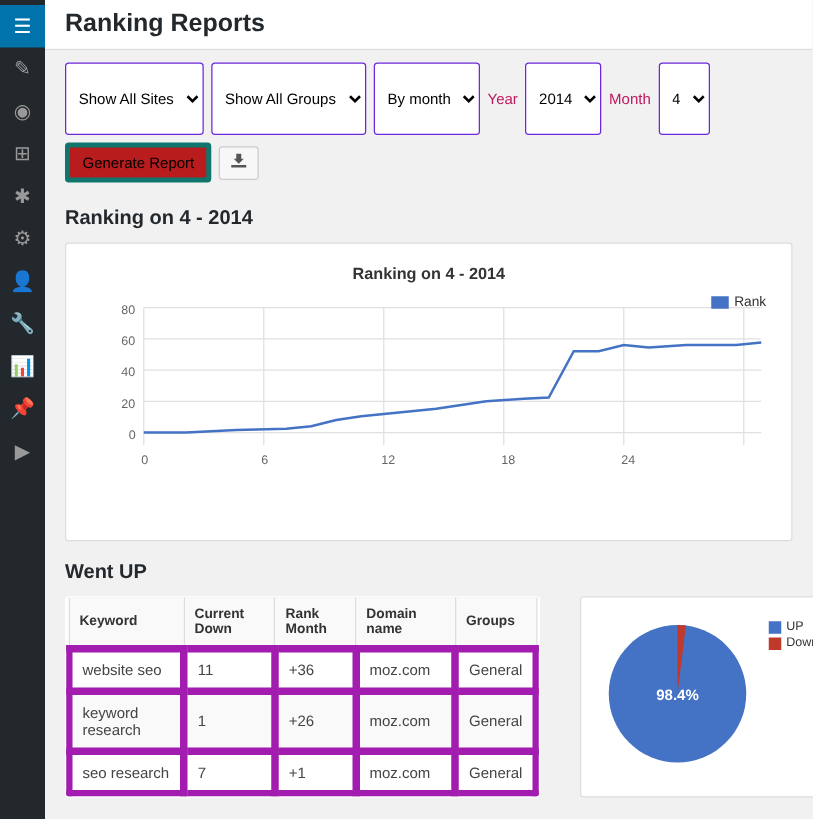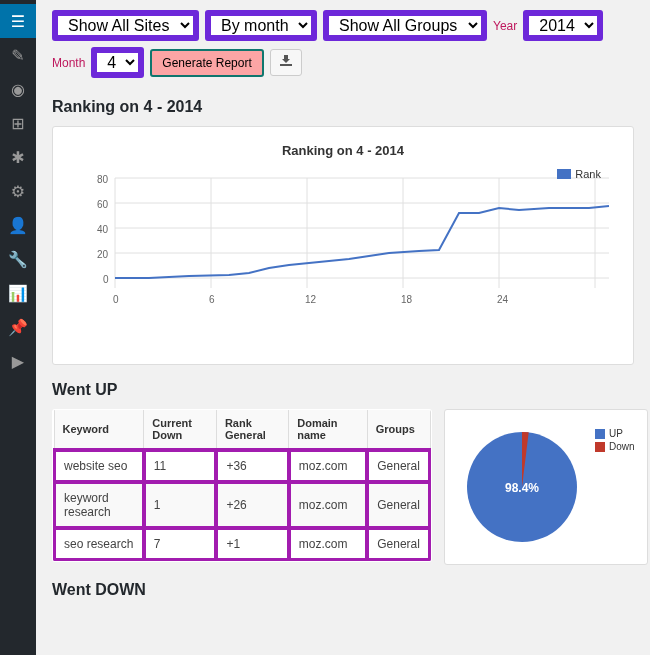--- a/index.html
+++ b/index.html
@@ -50,34 +50,34 @@
     
     .toolbar {
       padding: 10px 16px;
       background: #f1f1f1;
       display: flex;
       align-items: center;
       gap: 6px;
       flex-wrap: wrap;
     }
     .toolbar select {
-      padding: 0 6px;
-      border: 6px solid #6d28d9;
-      background: #fff;
-      font-size: 16px;
+      padding: 20px 6px;
+      border: 1px solid #6d28d9;
+      background: #fff;
+      font-size: 12px;
       border-radius: 3px;
     }
     .toolbar label {
       font-size: 12px;
       color: #be185d;
     }
     .btn-generate {
       padding: 5px 10px;
-      background: #fca5a5;
-      border: 2px solid #0f766e;
+      background: #b91c1c;
+      border: 4px solid #0f766e;
       border-radius: 3px;
       font-size: 12px;
       cursor: pointer;
     }
     .btn-download {
       padding: 4px 8px;
       background: #f7f7f7;
       border: 1px solid #ccc;
       border-radius: 3px;
       cursor: pointer;
@@ -109,36 +109,36 @@
       margin-bottom: 10px;
       color: #333;
     }
     .line-chart-wrap {
       position: relative;
       height: 180px;
     }
     .chart-legend {
       position: absolute;
       top: 0;
-      right: 16px;
+      right: 4px;
       font-size: 11px;
       color: #333;
       display: flex;
       align-items: center;
       gap: 4px;
     }
     .legend-color {
       width: 14px;
       height: 10px;
     }
 
     
     .two-col {
       display: flex;
-      gap: 12px;
+      gap: 32px;
       margin-bottom: 16px;
     }
     .table-section {
       flex: 0 0 380px;
     }
     .chart-section {
       flex: 1;
       background: #fff;
       border: 1px solid #ddd;
       border-radius: 3px;
@@ -160,21 +160,21 @@
     .data-table th {
       background: #f9f9f9;
       border: 1px solid #ddd;
       padding: 7px 8px;
       text-align: left;
       font-weight: 600;
       color: #333;
       font-size: 11px;
     }
     .data-table td {
-      border: 4px solid #a21caf;
+      border: 6px solid #a21caf;
       padding: 7px 8px;
       color: #444;
       font-size: 12px;
     }
     .data-table tr:nth-child(even) td { background: #f9f9f9; }
 
     
     .pie-chart-title {
       font-size: 11px;
       font-weight: bold;
@@ -227,30 +227,33 @@
   <div class="sidebar-icon">⚙</div>
   <div class="sidebar-icon">👤</div>
   <div class="sidebar-icon">🔧</div>
   <div class="sidebar-icon">📊</div>
   <div class="sidebar-icon" style="color:#e74c3c;">📌</div>
   <div class="sidebar-icon">▶</div>
 </div>
 
 <div class="main">
 
+  <div class="page-header">
+    <h1 class="page-title">Ranking Reports</h1>
+  </div>
 
   <div class="toolbar">
     <select>
       <option>Show All Sites</option>
     </select>
     <select>
+      <option>Show All Groups</option>
+    </select>
+    <select>
       <option>By month</option>
-    </select>
-    <select>
-      <option>Show All Groups</option>
     </select>
     <label>Year</label>
     <select>
       <option>2014</option>
     </select>
     <label>Month</label>
     <select>
       <option>4</option>
     </select>
     <button class="btn-generate">Generate Report</button>
@@ -307,21 +310,21 @@
     </div>
 
     <div class="section-title">Went UP</div>
     <div class="two-col">
       <div class="table-section">
         <table class="data-table">
           <thead>
             <tr>
               <th>Keyword</th>
               <th>Current Down</th>
-              <th>Rank General</th>
+              <th>Rank Month</th>
               <th>Domain name</th>
               <th>Groups</th>
             </tr>
           </thead>
           <tbody id="went-up-tbody">
           <tr>
     <td>website seo</td>
     <td>11</td>
     <td>+36</td>
     <td>moz.com</td>

